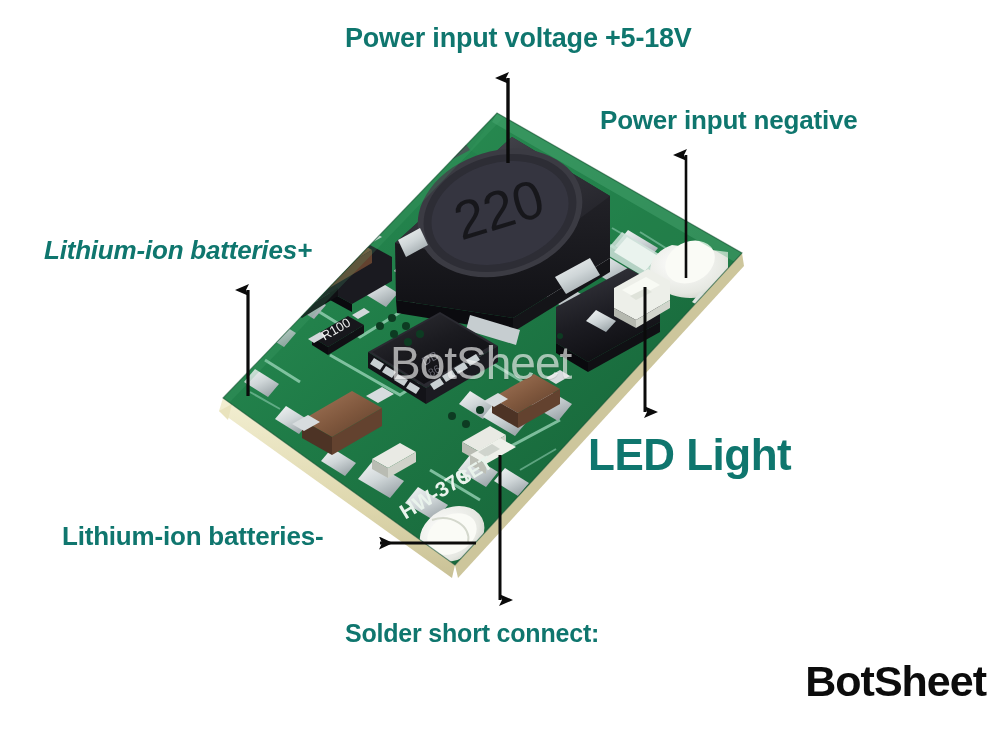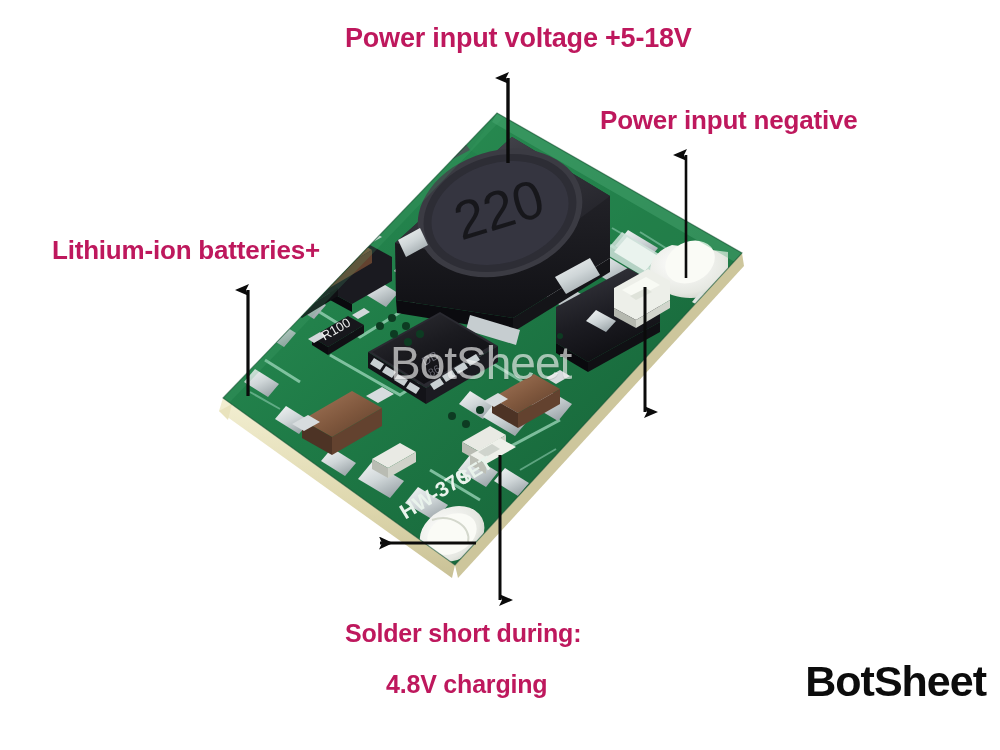--- a/index.html
+++ b/index.html
@@ -13,29 +13,29 @@
     width: 1000px;
     height: 750px;
     background: #ffffff;
     overflow: hidden;
     font-family: "Liberation Sans", sans-serif;
   }
 
   
   .label {
     position: absolute;
-    color: #be185d;
+    color: #0f766e;
     font-weight: bold;
     white-space: nowrap;
     line-height: 1.1;
     letter-spacing: -0.2px;
   }
   .lbl-power-in      { left: 345px; top: 24px;  font-size: 27px; }
   .lbl-power-neg     { left: 600px; top: 106px; font-size: 26px; }
-  .lbl-batt-plus     { left: 52px;  top: 236px; font-size: 26px; }
+  .lbl-batt-plus     { left: 44px;  top: 236px; font-size: 26px; font-style: italic; }
   .lbl-batt-minus    { left: 62px;  top: 522px; font-size: 26px; }
   .lbl-led-title     { left: 588px; top: 431px; font-size: 44px; letter-spacing: -0.5px;}
   .lbl-led-blue      { left: 556px; top: 497px; font-size: 25px; }
   .lbl-led-red       { left: 556px; top: 547px; font-size: 25px; }
   .lbl-solder        { left: 345px; top: 620px; font-size: 25px; }
   .lbl-solder2       { left: 386px; top: 671px; font-size: 25px; }
 
   
   .wm-brand {
     position: absolute;
@@ -368,23 +368,24 @@
 
     <line x1="500" y1="455" x2="500" y2="600" stroke="#0b0b0b" stroke-width="3.0" marker-end="url(#ahD)"></line>
   </svg>
 
   <div class="label lbl-power-in">Power input voltage +5-18V</div>
 
   <div class="label lbl-power-neg">Power input negative</div>
 
   <div class="label lbl-batt-plus">Lithium-ion batteries+</div>
 
-
-
-
-
-  <div class="label lbl-solder">Solder short during:</div>
-
-  <div class="label lbl-solder2">4.8V charging</div>
+  <div class="label lbl-batt-minus">Lithium-ion batteries-</div>
+
+  <div class="label lbl-led-title">LED Light</div>
+
+
+
+  <div class="label lbl-solder">Solder short connect:</div>
+
 
   <div class="wm-brand">BotSheet</div>
 
 </div>
 
 </body></html>

